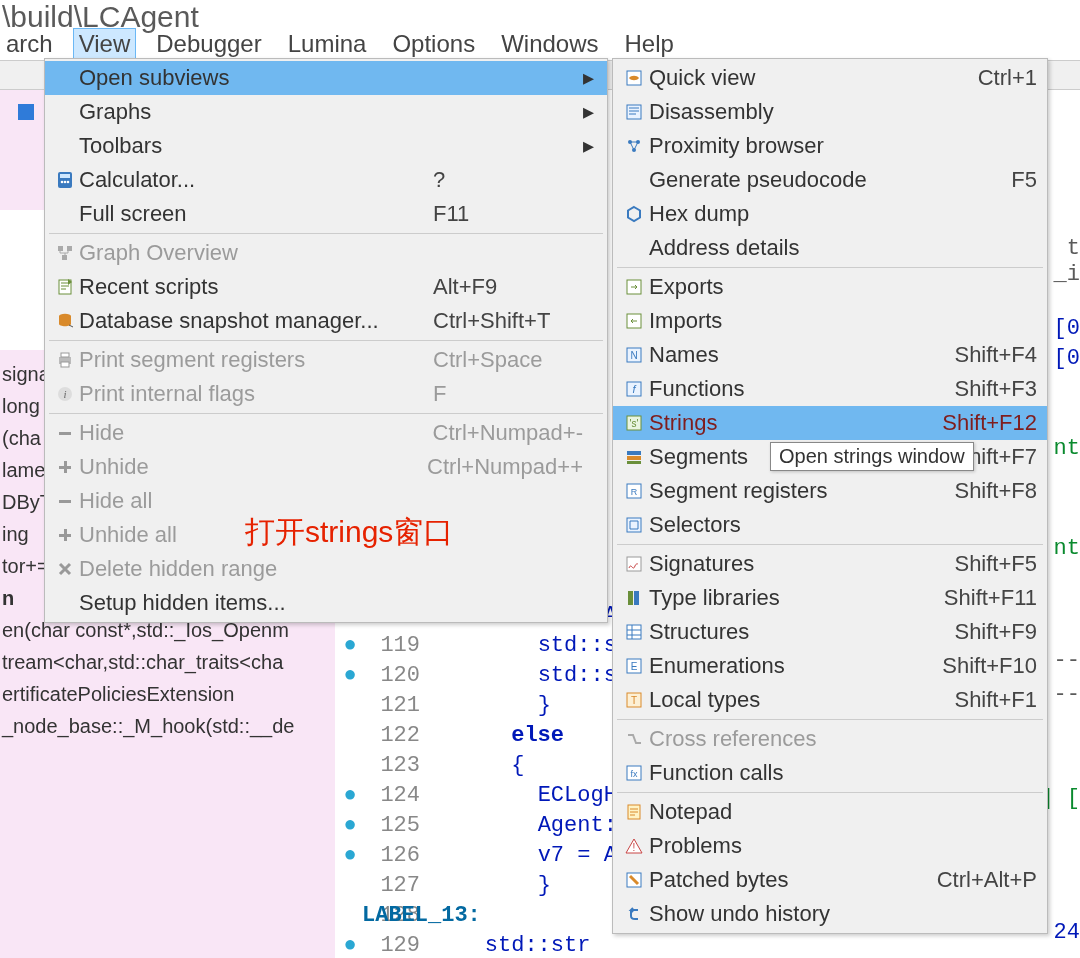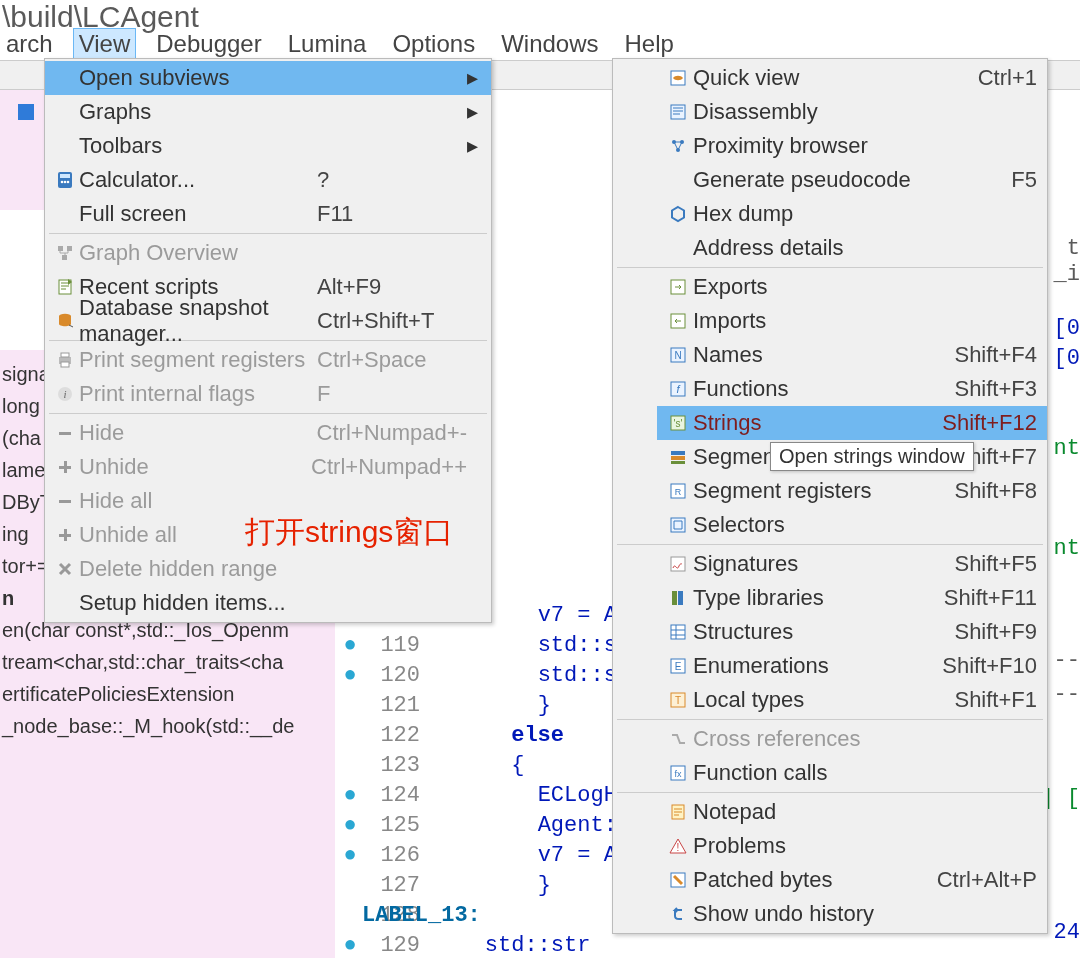--- a/index.html
+++ b/index.html
@@ -41,21 +41,21 @@
     width: 100%;
     height: 30px;
     background: #f0f0f0;
     border-top: 1px solid #ccc;
     border-bottom: 1px solid #ccc;
   }
   
   .menu {
     position: absolute;
     top: 58px; left: 44px;
-    width: 448px;
+    width: 564px;
     background: #f0f0f0;
     border: 1px solid #bbb;
     box-shadow: 2px 2px 4px rgba(0,0,0,.2);
     padding: 2px 0;
     font-size: 22px;
   }
   .menu .row {
     display: flex;
     align-items: center;
     height: 34px;
@@ -77,21 +77,21 @@
     top: 58px; left: 612px;
     width: 436px;
     background:#f0f0f0;
     border:1px solid #bbb;
     box-shadow:2px 2px 4px rgba(0,0,0,.2);
     padding:2px 0;
     font-size:22px;
   }
   .submenu .row {
     display:flex; align-items:center;
-    height:34px; padding:0 10px 0 6px;margin-left:44px;
+    height:34px; padding:0 10px 0 6px;
   }
   .submenu .row .ic { width:30px; display:flex; justify-content:center; }
   .submenu .row .lbl { flex:1; color:#333; }
   .submenu .row .sc { color:#444;text-align:center; }
   .submenu .row.highlight { background:#70b8f0; }
   .submenu .row.highlight .lbl, .submenu .row.highlight .sc { color:#7f1d1d; }
   .submenu .row.disabled .lbl { color:#9b9b9b; }
   .submenu .sep { height:1px; background:#ccc; margin:2px 4px; }
   .tooltip {
     position:absolute;

